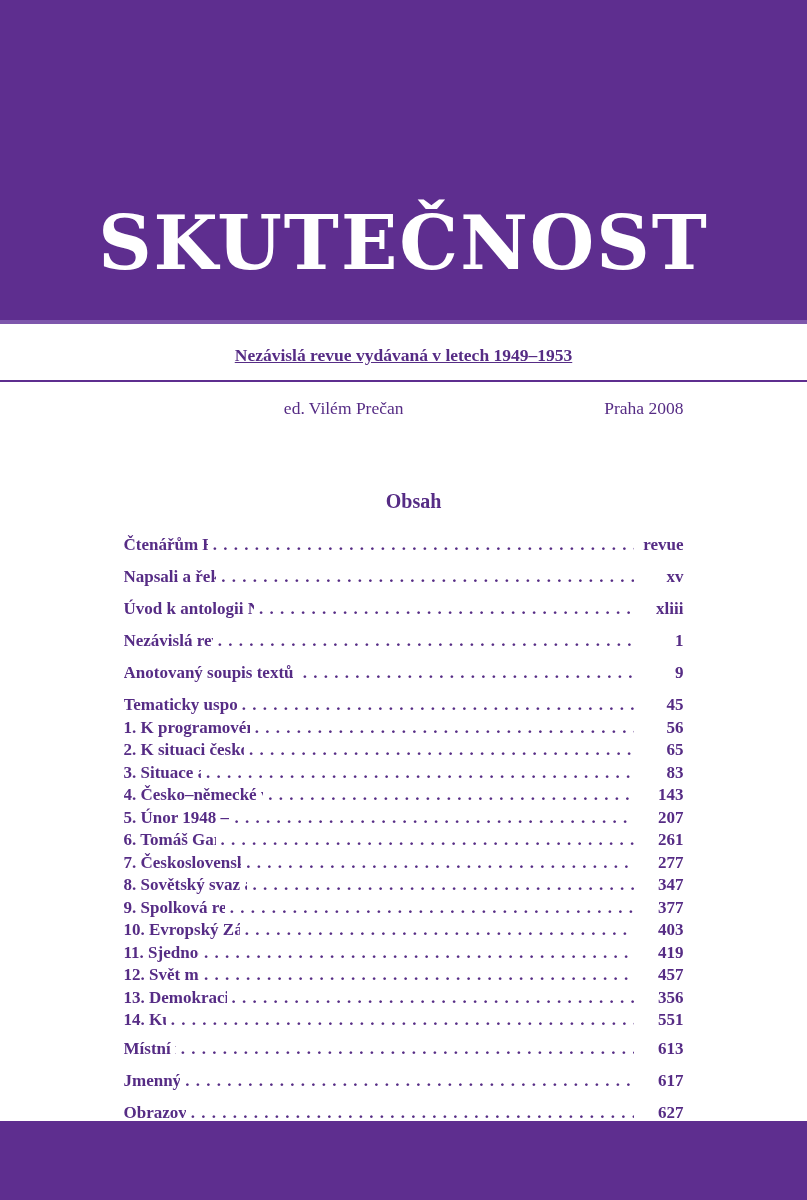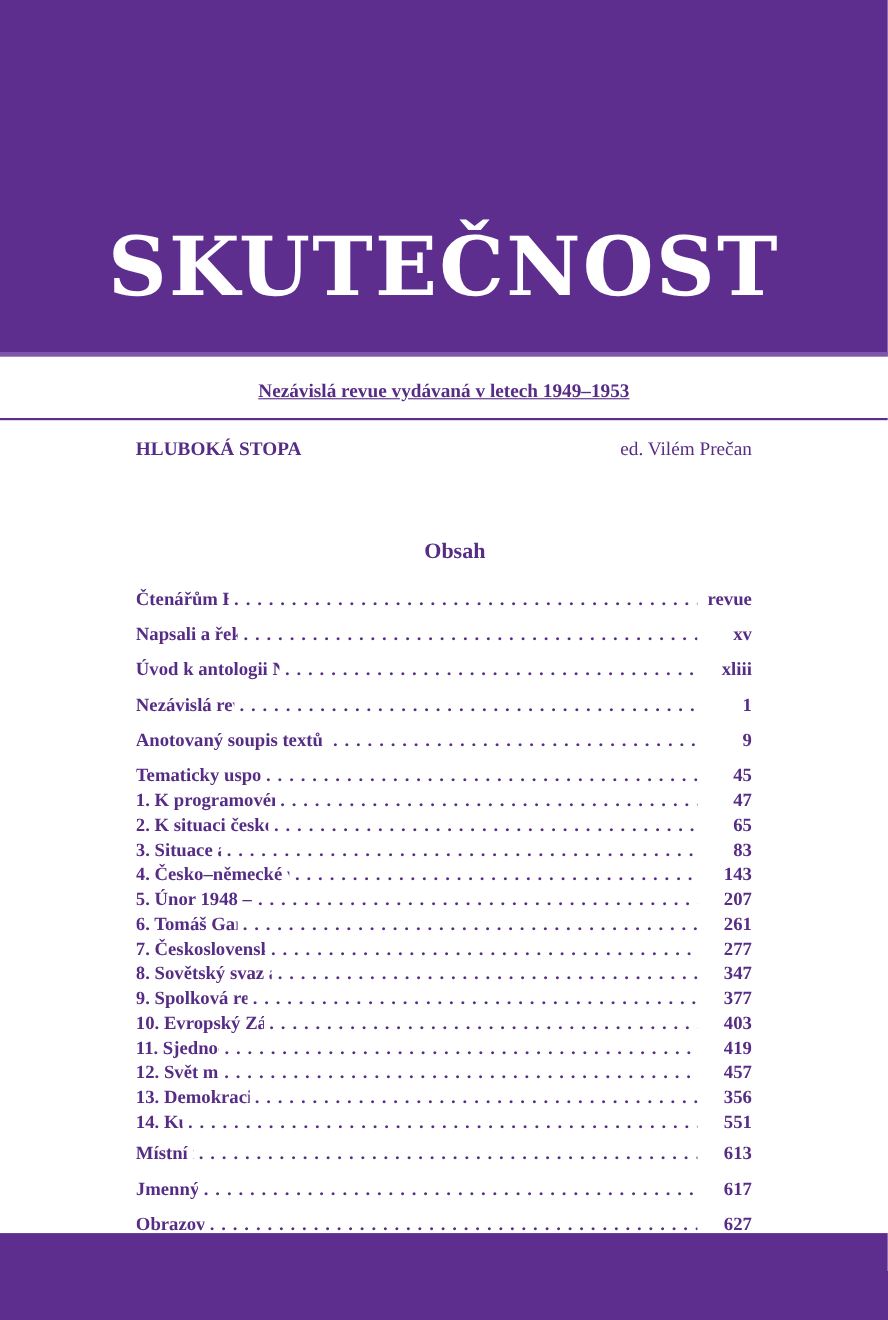--- a/index.html
+++ b/index.html
@@ -140,22 +140,22 @@
 
   <header class="banner">
     <h1 class="book-title">SKUTEČNOST</h1>
   </header>
 
   <div class="subtitle">Nezávislá revue vydávaná v letech 1949–1953</div>
 
   <hr class="rule">
 
   <div class="pubrow">
-    <span class="pub-series">HLUBOKÁ STOPA</span>
     <span class="pub-editor">ed. Vilém Prečan</span>
+    <span class="pub-place">Praha 2008</span>
   </div>
 
   <h2 class="obsah">Obsah</h2>
 
   <main class="toc">
       <div class="toc-group wide">
         <div class="toc-row">
           <span class="toc-label">Čtenářům Hluboké stopy</span>
           <span class="toc-dots"></span>
           <span class="toc-page">revue</span>
@@ -183,21 +183,21 @@
       </div>
       <div class="toc-group tight">
         <div class="toc-row">
           <span class="toc-label">Tematicky uspořádaný výbor článků</span>
           <span class="toc-dots"></span>
           <span class="toc-page">45</span>
         </div>
         <div class="toc-row">
           <span class="toc-label">1. K programovému zaměření Skutečnosti</span>
           <span class="toc-dots"></span>
-          <span class="toc-page">47</span>
+          <span class="toc-page">56</span>
         </div>
         <div class="toc-row">
           <span class="toc-label">2. K situaci československých uprchlíků</span>
           <span class="toc-dots"></span>
           <span class="toc-page">65</span>
         </div>
         <div class="toc-row">
           <span class="toc-label">3. Situace a úkoly exilu</span>
           <span class="toc-dots"></span>
           <span class="toc-page">83</span>

